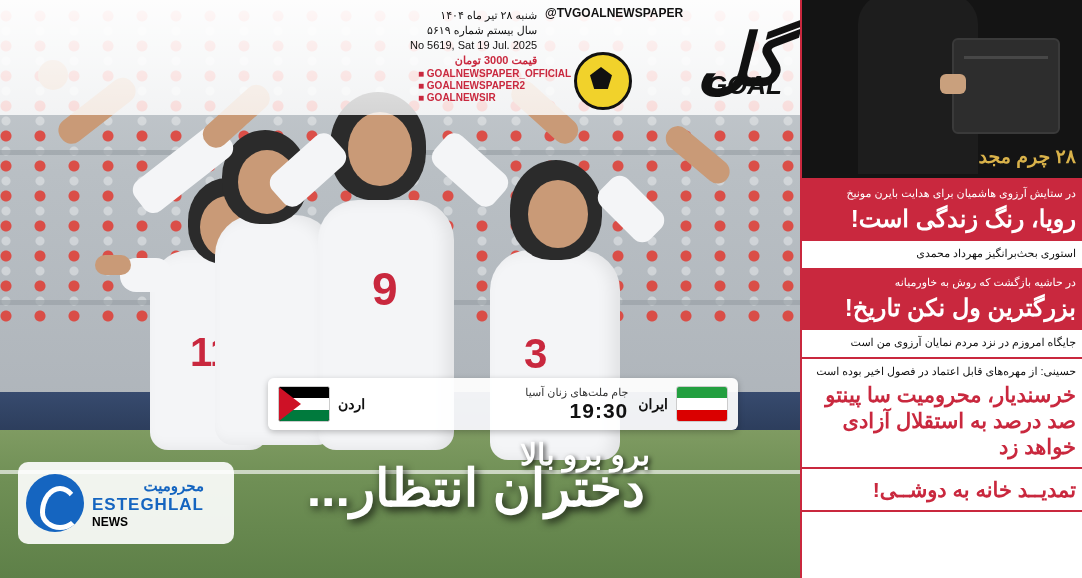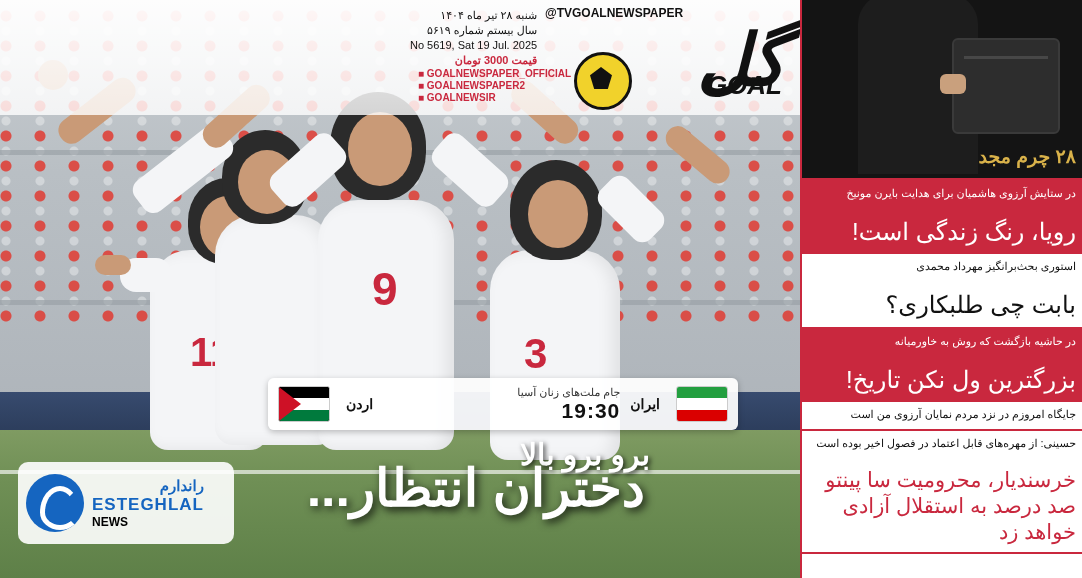--- a/index.html
+++ b/index.html
@@ -77,21 +77,21 @@
     display:flex;align-items:center;justify-content:space-between;
     box-shadow:0 2px 6px rgba(0,0,0,.25);
   }
   .flag{width:50px;height:34px;border:1px solid #ccc;position:relative;overflow:hidden;border-radius:3px;}
   .flag-ir div{height:33.33%;}
   .flag-jo{background:#000;}
   .flag-jo .s1{position:absolute;top:0;left:0;right:0;height:33.33%;background:#000;}
   .flag-jo .s2{position:absolute;top:33.33%;left:0;right:0;height:33.33%;background:#fff;}
   .flag-jo .s3{position:absolute;top:66.66%;left:0;right:0;height:33.34%;background:#007a3d;}
   .flag-jo .tri{position:absolute;left:0;top:0;width:0;height:0;border-top:17px solid transparent;border-bottom:17px solid transparent;border-left:22px solid #ce1126;}
-  .matchbar .side{display:flex;align-items:center;gap:16px;padding:0 10px;}
+  .matchbar .side{display:flex;align-items:center;gap:8px;padding:0 10px;}
   .matchbar .tname{font-size:14px;color:#111;font-weight:bold;direction:rtl;}
   .matchbar .center{text-align:right;flex:1;}
   .matchbar .comp{font-size:11px;color:#333;direction:rtl;}
   .matchbar .time{font-size:21px;font-weight:bold;color:#111;letter-spacing:1px;}
 
   
   .kicker{
     position:absolute;right:150px;top:437px;color:#fff;font-size:30px;font-weight:bold;
     direction:rtl;text-shadow:2px 2px 5px rgba(0,0,0,.75);
   }
@@ -176,21 +176,21 @@
   .ad .adtxt{
     position:absolute;right:8px;bottom:10px;color:#d9b24a;font-size:19px;font-weight:bold;direction:rtl;
   }
   .strip{
     width:282px;background:#c9283e;height:3px;
   }
   .news{
     border-bottom:2px solid #c9283e;padding:5px 8px 7px 8px;direction:rtl;text-align:right;
   }
   .news .over{font-size:11px;color:#111;line-height:15px;}
-  .news .title{font-size:24px;font-weight:normal;color:#c9283e;line-height:30px;margin-top:16px;}
+  .news .title{font-size:24px;font-weight:bold;color:#c9283e;line-height:30px;margin-top:3px;}
   .news .title.dark{color:#111;}
   .news.redbg{background:#c9283e;border-bottom:none;}
   .news.redbg .over{color:#fff;}
   .news.redbg .title{color:#fff;}
   .news.small .title{font-size:21px;line-height:26px;}
 </style>
 </head>
 <body>
 
 <div class="page">
@@ -288,21 +288,21 @@
         </div>
       </div>
     </div>
 
     <div class="kicker">برو برو بالا</div>
     <div class="headline">دختران انتظار...</div>
 
     <div class="badge">
       <div class="circle"></div>
       <div class="txt">
-        <div class="fa">راندارم</div>
+        <div class="fa">محرومیت</div>
         <div class="en">ESTEGHLAL</div>
         <div class="en2">NEWS</div>
       </div>
     </div>
   </div>
 
   <div class="rail-col">
 
     <div class="ad">
       <div class="suit"></div>
@@ -312,21 +312,20 @@
     </div>
     <div class="strip"></div>
 
     <div class="news redbg">
       <div class="over">در ستایش آرزوی هاشمیان برای هدایت بایرن مونیخ</div>
       <div class="title">رویا، رنگ زندگی است!</div>
     </div>
 
     <div class="news">
       <div class="over">استوری بحث‌برانگیز مهرداد محمدی</div>
-      <div class="title dark">بابت چی طلبکاری؟</div>
     </div>
 
     <div class="news redbg">
       <div class="over">در حاشیه بازگشت که روش به خاورمیانه</div>
       <div class="title">بزرگترین ول نکن تاریخ!</div>
     </div>
 
     <div class="news small">
       <div class="over">جایگاه امروزم در نزد مردم نمایان آرزوی من است</div>
     </div>

